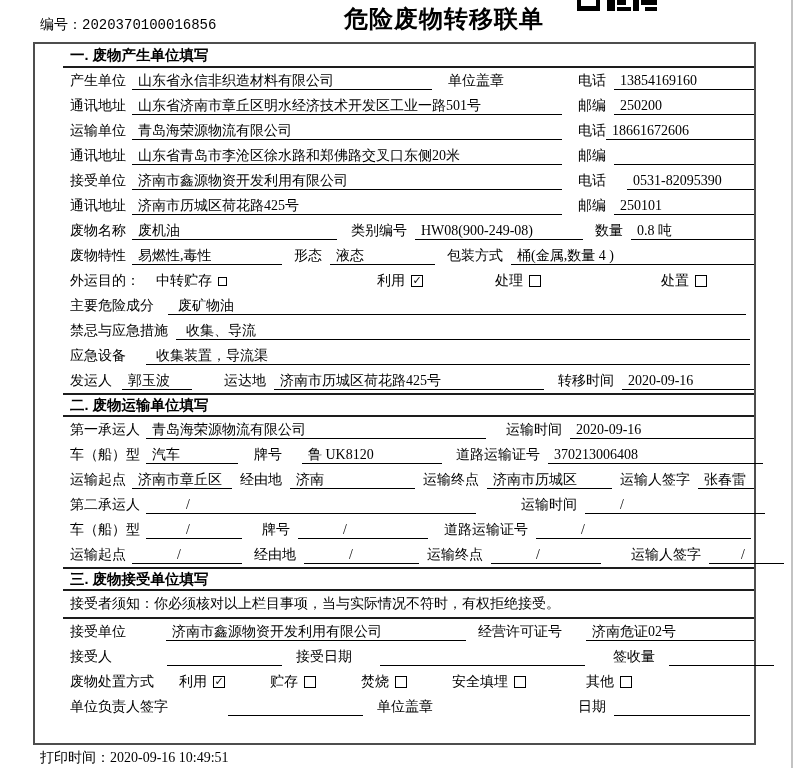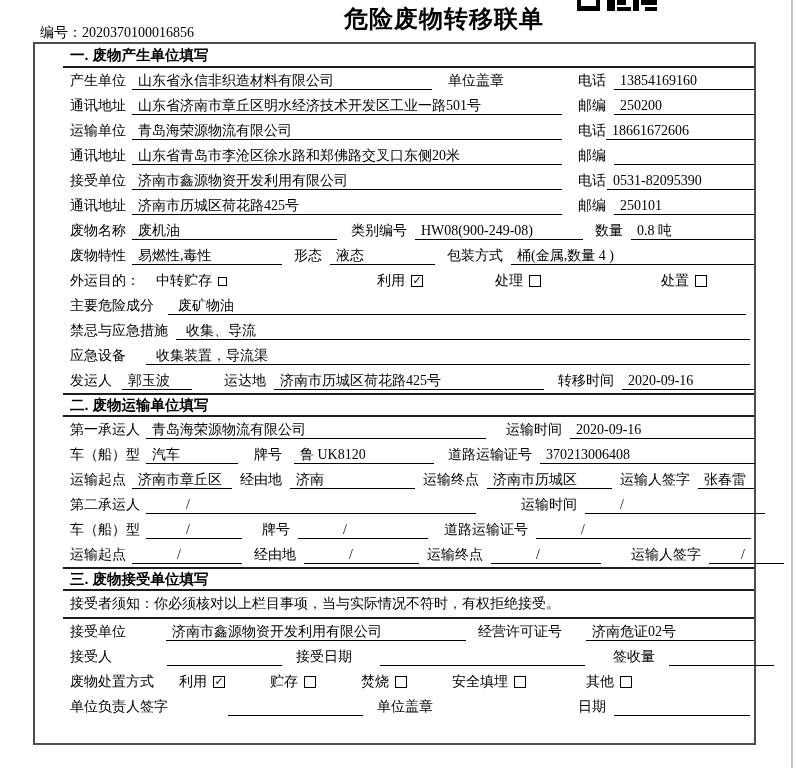--- a/index.html
+++ b/index.html
@@ -4,21 +4,21 @@
 <style>
   * { box-sizing: border-box; margin: 0; padding: 0; }
   body { background: #fff; }
   .page {
     position: relative; width: 796px; height: 768px; background: #ffffff;
     font-family: "Liberation Serif", "DejaVu Serif", serif;
     font-size: 14px; color: #000; overflow: hidden;
   }
   .page-edge { position: absolute; top: 0; bottom: 0; right: 3px; width: 2px; background: #c3c3c3; }
 
-  .serial { position: absolute; left: 40px; top: 24px; white-space: nowrap; }
+  .serial { position: absolute; left: 40px; top: 16px; white-space: nowrap; font-family: Liberation Mono, monospace; }
   .doc-title {
     position: absolute; left: 92px; right: 0; top: 3px; text-align: center;
     font-family: "Liberation Sans", "DejaVu Sans", sans-serif;
     font-weight: bold; font-size: 24px; letter-spacing: 1px;
   }
 
   .qr { position: absolute; left: 577px; top: 0; width: 80px; height: 11px; overflow: hidden; }
   .qr div { position: absolute; background: #000; }
 
   .form {
@@ -107,21 +107,21 @@
       <span class="lbl">通讯地址</span>
       <span class="u" style="width:430px;margin-left:6px">山东省青岛市李沧区徐水路和郑佛路交叉口东侧20米</span>
       <span class="lbl" style="margin-left:16px">邮编</span>
       <span class="u fill" style="margin-left:8px"></span>
     </div>
 
     <div class="row">
       <span class="lbl">接受单位</span>
       <span class="u" style="width:430px;margin-left:6px">济南市鑫源物资开发利用有限公司</span>
       <span class="lbl" style="margin-left:16px">电话</span>
-      <span class="u fill" style="margin-left:1px">0531-82095390</span>
+      <span class="u fill" style="margin-left:21px">0531-82095390</span>
     </div>
 
     <div class="row">
       <span class="lbl">通讯地址</span>
       <span class="u" style="width:430px;margin-left:6px">济南市历城区荷花路425号</span>
       <span class="lbl" style="margin-left:16px">邮编</span>
       <span class="u fill" style="margin-left:8px">250101</span>
     </div>
 
     <div class="row">
@@ -184,21 +184,21 @@
       <span class="lbl">第一承运人</span>
       <span class="u" style="width:340px;margin-left:6px">青岛海荣源物流有限公司</span>
       <span class="lbl" style="margin-left:20px">运输时间</span>
       <span class="u fill" style="margin-left:8px">2020-09-16</span>
     </div>
 
     <div class="row">
       <span class="lbl">车（船）型</span>
       <span class="u" style="width:92px;margin-left:6px">汽车</span>
       <span class="lbl" style="margin-left:16px">牌号</span>
-      <span class="u" style="width:140px;margin-left:12px">鲁 UK8120</span>
+      <span class="u" style="width:140px;margin-left:20px">鲁 UK8120</span>
       <span class="lbl" style="margin-left:14px">道路运输证号</span>
       <span class="u" style="width:215px;margin-left:8px">370213006408</span>
     </div>
 
     <div class="row">
       <span class="lbl">运输起点</span>
       <span class="u" style="width:100px;margin-left:6px">济南市章丘区</span>
       <span class="lbl" style="margin-left:8px">经由地</span>
       <span class="u" style="width:125px;margin-left:8px">济南</span>
       <span class="lbl" style="margin-left:8px">运输终点</span>
@@ -270,13 +270,16 @@
     <div class="row">
       <span class="lbl">单位负责人签字</span>
       <span class="u" style="width:135px;margin-left:60px"></span>
       <span class="lbl" style="margin-left:14px">单位盖章</span>
       <span class="lbl" style="margin-left:145px">日期</span>
       <span class="u fill" style="margin-left:8px;margin-right:4px"></span>
     </div>
 
   </div>
 
+  <div class="print-line">
+    <span>打印时间：</span><span>2020-09-16 10:49:51</span>
+  </div>
 </div>
 
 </body></html>

